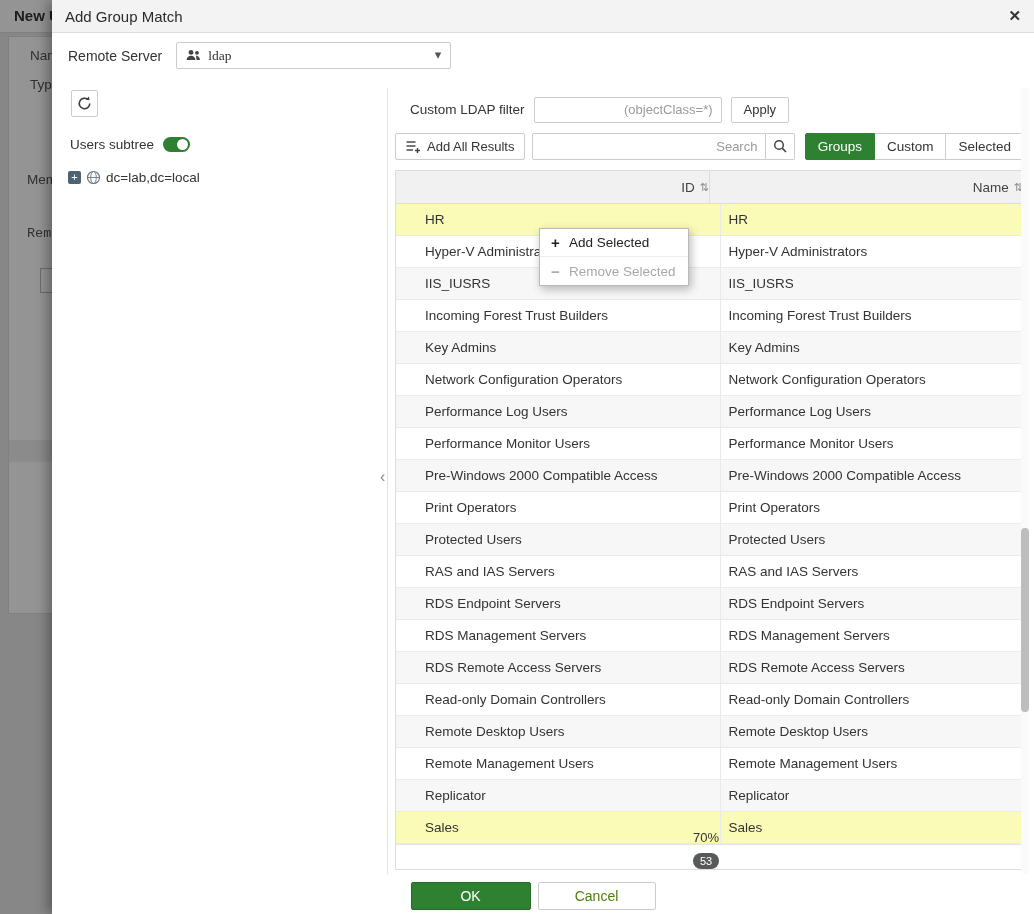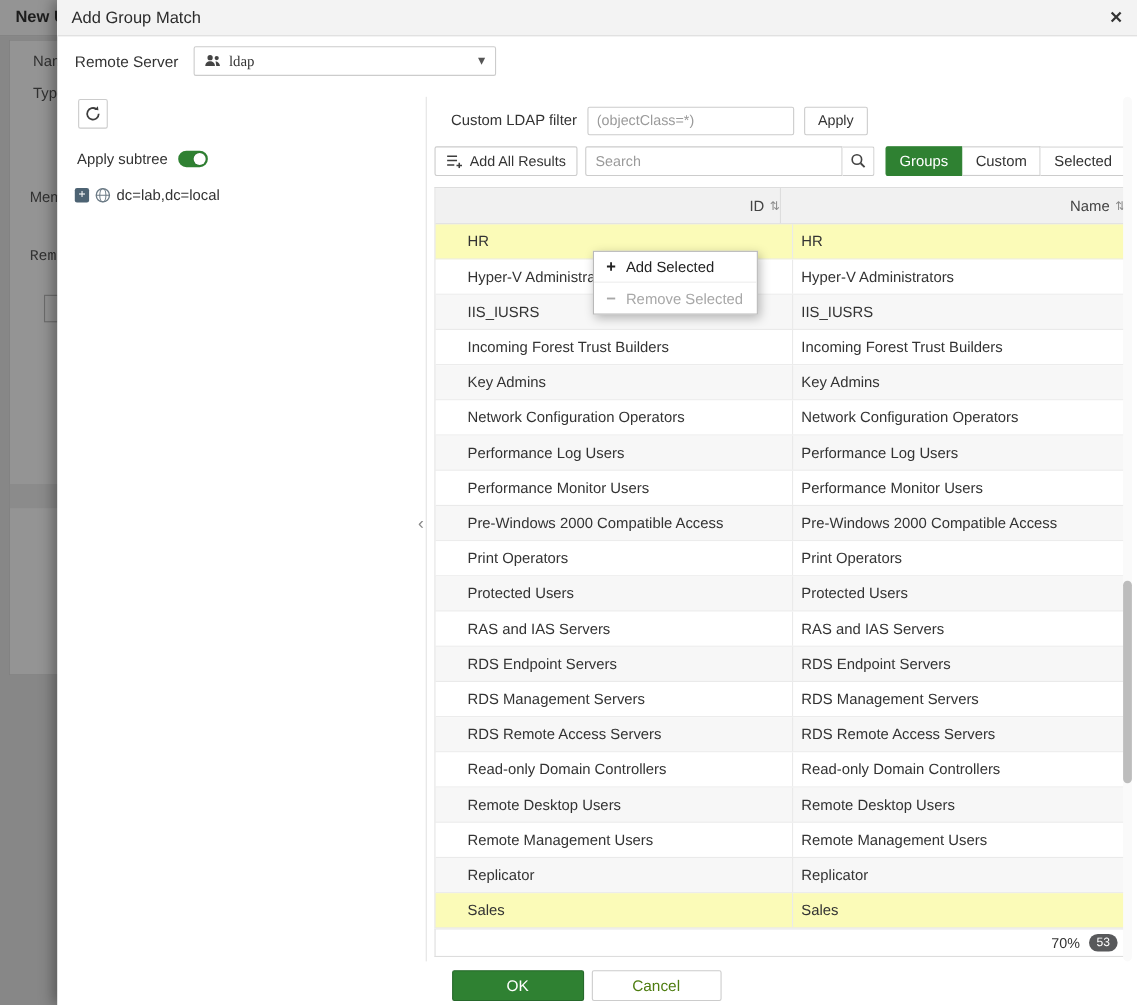--- a/index.html
+++ b/index.html
@@ -38,21 +38,21 @@
   .pbox { width:13px; height:13px; background:#4d6373; color:#fff; font-size:11px; line-height:12px; text-align:center; border-radius:2px; }
   .tree-label { font-size:13.5px; color:#333; }
 
   .vdiv { position:absolute; left:335px; top:88px; height:786px; width:1px; background:#e3e3e3; }
   .collapse { position:absolute; left:328px; top:468px; font-size:16px; color:#888; cursor:pointer; }
 
   
   .rpane { position:absolute; left:343px; top:96px; width:629px; }
   .filter-row { display:flex; align-items:center; height:27px; padding-left:15px; gap:9px; }
   .filter-label { font-size:13.5px; color:#333; white-space:nowrap; }
-  .tinput { height:26px; border:1px solid #ccc; border-radius:2px; padding:0 8px; font-size:13px; font-family:"Liberation Sans",sans-serif; color:#333; }
+  .tinput { height:26px; border:1px solid #ccc; border-radius:2px; padding:0 8px; font-size:13px; font-family:"Liberation Sans",sans-serif; color:#333;text-align:right; }
   .tinput::placeholder { color:#9a9a9a; }
   .filter-input { width:188px; }
   .btn { height:26px; background:#fff; border:1px solid #ccc; border-radius:2px; font-size:13px; color:#333; cursor:pointer; font-family:"Liberation Sans",sans-serif; }
   .apply-btn { padding:0 12px; }
   .toolbar-row { display:flex; align-items:center; height:28px; margin-top:9px; }
   .addall-btn { display:flex; align-items:center; gap:6px; padding:0 10px; height:27px; }
   .search-wrap { display:flex; margin-left:7px; }
   .search-input { width:234px; height:27px; border-radius:2px 0 0 2px; }
   .search-btn { width:29px; height:27px; border-left:none; border-radius:0 2px 2px 0; display:flex; align-items:center; justify-content:center; }
   .tabs { display:flex; margin-left:auto; }
@@ -64,21 +64,21 @@
   .gtable { margin-top:10px; border:1px solid #ddd; border-bottom:none; }
   .thead { display:flex; height:33px; background:#f1f1f1; border-bottom:1px solid #ddd; }
   .th { flex:1; display:flex; align-items:center; justify-content:flex-end; gap:5px; font-size:13.5px; color:#444; cursor:pointer;padding-left:41px; }
   .th:first-child { border-right:1px solid #ddd; }
   .sort { font-size:11px; color:#8a8a8a; }
   .trow { display:flex; height:32px; border-bottom:1px solid #eaeaea; background:#fff; cursor:pointer; }
   .trow:nth-child(odd) { background:#f7f7f7; }
   .trow.hl { background:var(--hl,#fbfbb8); }
   .cell { flex:1; display:flex; align-items:center; font-size:13.5px; color:#333; padding-left:8px; white-space:nowrap; overflow:hidden; }
   .cell.id { padding-left:29px; border-right:1px solid #eaeaea; }
-  .tfoot { display:flex; justify-content:flex-end; align-items:center; gap:8px; height:26px; padding-right:7px; border:1px solid #ddd; border-top:1px solid #e5e5e5; background:#fff; }
+  .tfoot { display:flex; justify-content:flex-end; align-items:center; gap:8px; height:26px; padding-right:7px; border:1px solid #ddd; border-top:1px solid #e5e5e5; background:#fff;flex-direction:column; }
   .zoom-text { font-size:13px; color:#333; }
   .badge { background:var(--badge,#58595b); color:#fff; font-size:11px; border-radius:9px; padding:2px 7px; }
 
   
   .ctx { position:absolute; left:487px; top:228px; width:150px; background:#fff; border:1px solid #b9b9b9; box-shadow:2px 3px 9px rgba(0,0,0,.28); z-index:6; }
   .ctx-item { display:flex; align-items:center; gap:8px; height:28px; padding:0 10px; font-size:13.5px; color:#222; cursor:pointer; }
   .ctx-item:first-child { border-bottom:1px solid #ededed; }
   .ctx-item .ci { font-weight:bold; font-size:15px; width:11px; text-align:center; }
   .ctx-item.disabled { color:#a8a8a8; cursor:default; }
 
@@ -135,21 +135,21 @@
   <div class="refresh-btn">
     <span>
       <svg width="15" height="15" viewBox="0 0 16 16">
           <path d="M13.6 8a5.6 5.6 0 1 1-2.2-4.5" fill="none" stroke="#3d3d3d" stroke-width="1.7"></path>
           <path d="M12.8 0.6 l0.5 4 -4 -0.6 z" fill="#3d3d3d"></path>
         </svg>
     </span>
   </div>
 
   <div class="subtree-row">
-    <span class="subtree-label">Apply subtree</span>
+    <span class="subtree-label">Users subtree</span>
     <span class="toggle">
         <span class="knob"></span>
       </span>
   </div>
 
   <div class="tree-row">
     <span class="pbox">+</span>
     <span>
       <svg width="15" height="15" viewBox="0 0 16 16">
           <circle cx="8" cy="8" r="6.4" fill="none" stroke="#6b7a85" stroke-width="1.3"></circle>

